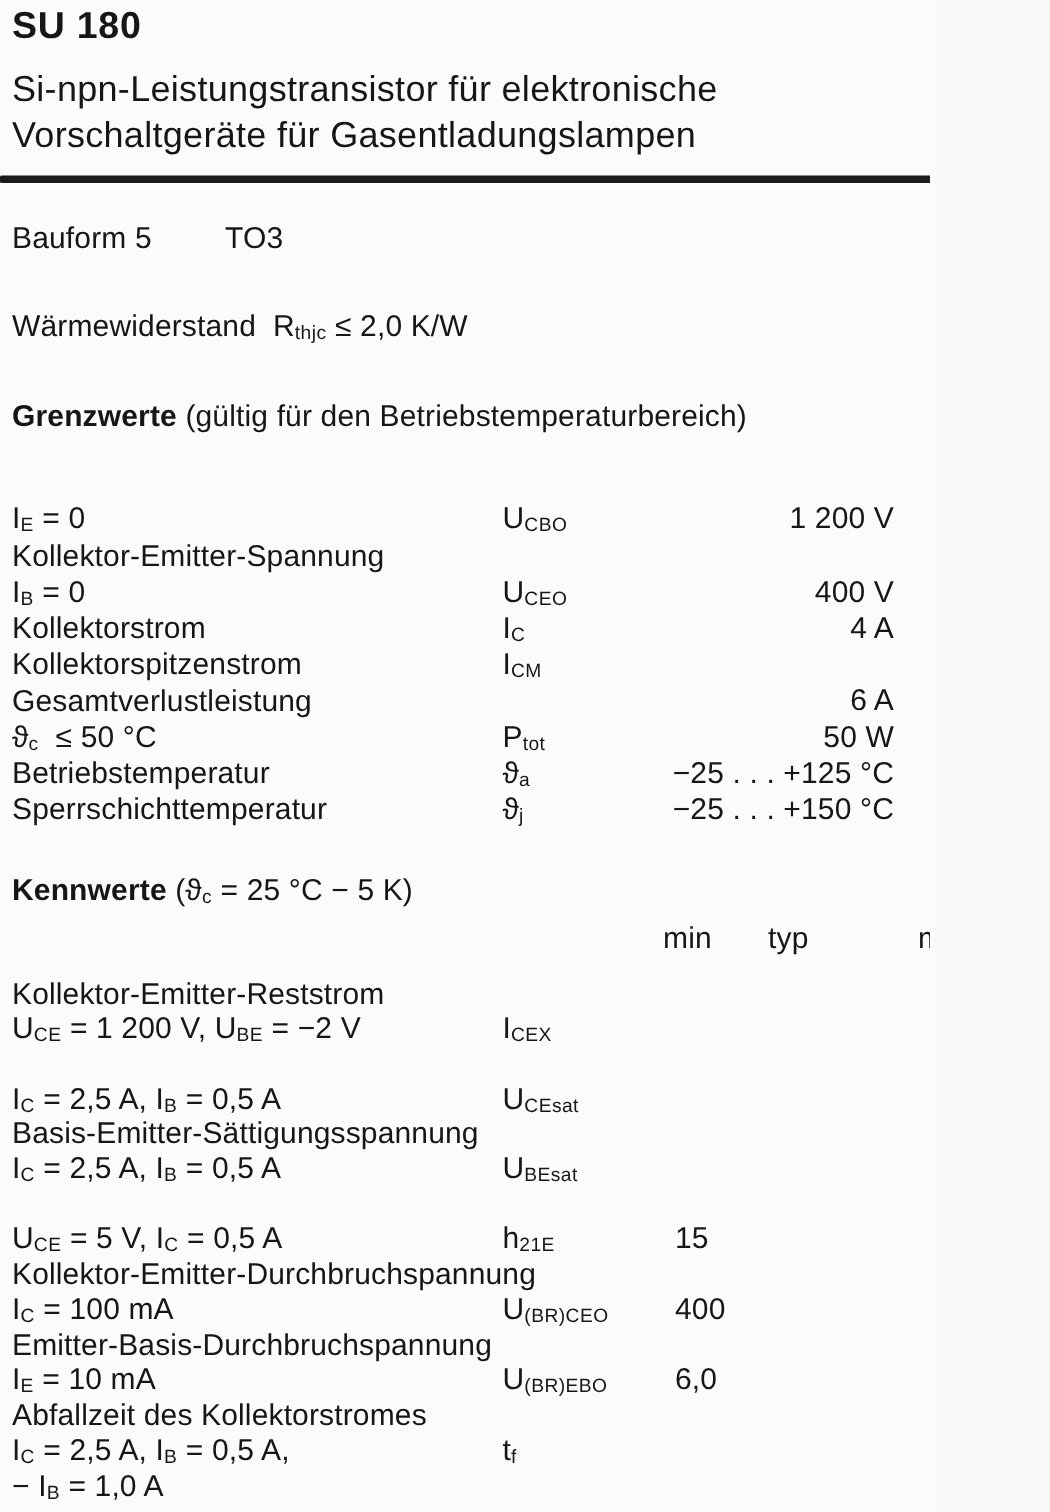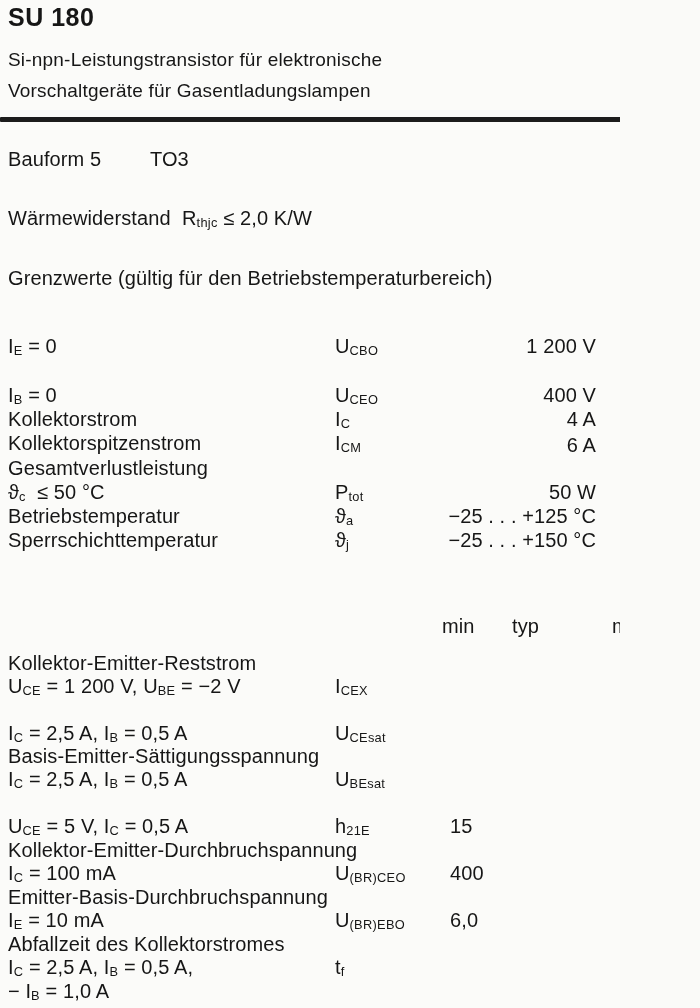--- a/index.html
+++ b/index.html
@@ -7,23 +7,23 @@
   #page{position:relative;width:620px;height:1008px;background:#fbfbf9;
         font-family:"Liberation Sans","DejaVu Sans",sans-serif;color:#161616;overflow:hidden}
   .t{position:absolute;white-space:pre;font-size:20px;line-height:23px;letter-spacing:0.1px}
   .lbl{left:8px}
   .sym{left:335px}
   .mincol{left:450px}
   .maxcol{left:620px}
   .unitcol{left:658px}
   .gval{right:24px;text-align:center}
   sub{font-size:0.64em;line-height:0;vertical-align:baseline;position:relative;bottom:-0.12em;letter-spacing:0.3px}
-  .bold{font-weight:normal}
+  .bold{font-weight:bold}
   .part-number{font-size:25px;font-weight:bold;letter-spacing:0.5px;line-height:26px}
-  .descr{font-size:19px;line-height:31px;letter-spacing:0.2px;font-weight:400}
+  .descr{font-size:24px;line-height:31px;letter-spacing:0.2px;font-weight:400}
   .rule{position:absolute;left:0;width:700px;height:5px;background:#1c1c1c;border-radius:1px}
   .box{position:absolute;left:667px;top:8px;width:21px;height:21px;border:2.5px solid #141414;background:transparent}
   .note{font-weight:400}
 </style>
 </head>
 <body>
 
 <div id="page">
 
   <div class="t lbl part-number" style="top:4px">SU 180</div>
@@ -38,37 +38,38 @@
 
   <div class="t lbl" style="top:267px"><span class="bold">Grenzwerte</span><span class="note"> (gültig für den Betriebstemperaturbereich)</span></div>
 
 
   <div>
     <span class="t lbl" style="top:335px">I<sub>E</sub> = 0</span>
     <span class="t sym" style="top:335px">U<sub>CBO</sub></span>
     <span class="t gval" style="top:335px">1 200 V</span>
   </div>
 
+  <div class="t lbl" style="top:360px">Kollektor-Emitter-Spannung</div>
 
   <div>
     <span class="t lbl" style="top:384px">I<sub>B</sub> = 0</span>
     <span class="t sym" style="top:384px">U<sub>CEO</sub></span>
     <span class="t gval" style="top:384px">400 V</span>
   </div>
 
   <div>
     <span class="t lbl" style="top:408px">Kollektorstrom</span>
     <span class="t sym" style="top:408px">I<sub>C</sub></span>
     <span class="t gval" style="top:408px">4 A</span>
   </div>
 
   <div>
     <span class="t lbl" style="top:432px">Kollektorspitzenstrom</span>
     <span class="t sym" style="top:432px">I<sub>CM</sub></span>
-    <span class="t gval" style="top:434px">6 A</span>
+    <span class="t gval" style="top:456px">6 A</span>
   </div>
 
   <div class="t lbl" style="top:457px">Gesamtverlustleistung</div>
 
   <div>
     <span class="t lbl" style="top:481px">ϑ<sub>c</sub>  ≤ 50 °C</span>
     <span class="t sym" style="top:481px">P<sub>tot</sub></span>
     <span class="t gval" style="top:481px">50 W</span>
   </div>
 
@@ -77,20 +78,21 @@
     <span class="t sym" style="top:505px">ϑ<sub>a</sub></span>
     <span class="t gval" style="top:505px">−25 . . . +125 °C</span>
   </div>
 
   <div>
     <span class="t lbl" style="top:529px">Sperrschichttemperatur</span>
     <span class="t sym" style="top:529px">ϑ<sub>j</sub></span>
     <span class="t gval" style="top:529px">−25 . . . +150 °C</span>
   </div>
 
+  <div class="t lbl" style="top:583px"><span class="bold">Kennwerte</span><span class="note"> (ϑ<sub>c</sub> = 25 °C − 5 K)</span></div>
 
   <div>
     <span class="t" style="top:615px;left:442px">min</span>
     <span class="t" style="top:615px;left:512px">typ</span>
     <span class="t" style="top:615px;left:612px">max</span>
   </div>
 
   <div class="t lbl" style="top:652px">Kollektor-Emitter-Reststrom</div>
 
   <div>

